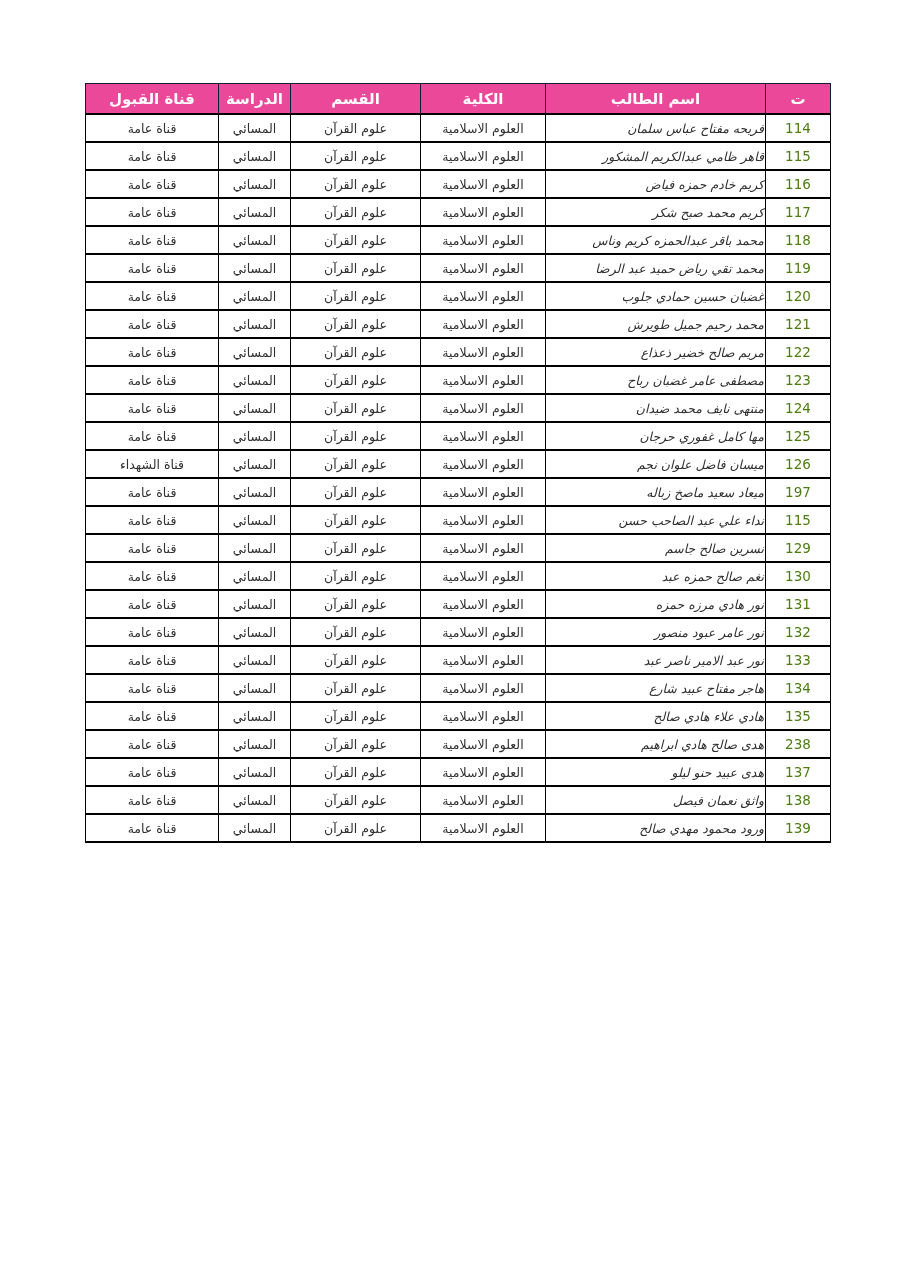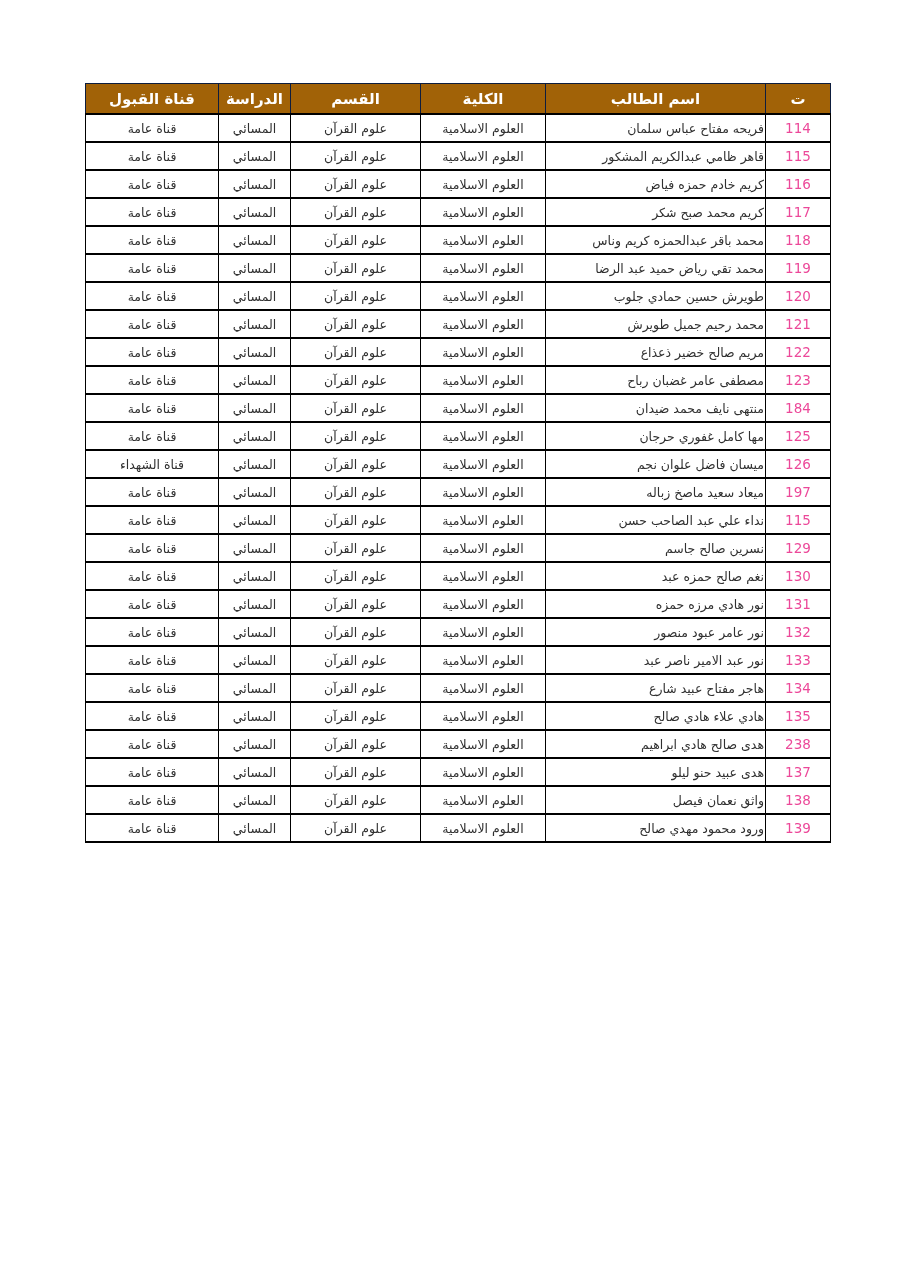--- a/index.html
+++ b/index.html
@@ -21,21 +21,21 @@
     top: 83px;
     width: 745px;
   }
   table.students {
     width: 745px;
     border-collapse: collapse;
     table-layout: fixed;
     direction: rtl;
   }
   table.students th {
-    background: #a16207;
+    background: #ec4899;
     color: #ffffff;
     font-weight: bold;
     font-size: 15px;
     height: 29px;
     text-align: center;
     vertical-align: middle;
     border: 1px solid #0d1d3e;
     border-bottom: 2px solid #000000;
     padding: 0 2px;
   }
@@ -48,26 +48,27 @@
     vertical-align: middle;
     border: 1px solid #000000;
     border-top-width: 2px;
     border-bottom-width: 2px;
     padding: 0 2px;
     white-space: nowrap;
     overflow: hidden;
   }
   table.students td.col-no {
     font-size: 13.5px;
-    color: #ec4899;
+    color: #4d7c0f;
   }
   table.students td.col-name {
     text-align: right;
     padding-right: 1px;
     padding-left: 6px;
+    font-style: italic;
   }
   
   col.c-no      { width: 65px; }
   col.c-name    { width: 220px; }
   col.c-college { width: 125px; }
   col.c-dept    { width: 130px; }
   col.c-study   { width: 72px; }
   col.c-channel { width: 133px; }
 </style>
 </head>
@@ -138,21 +139,21 @@
           <tr>
             <td class="col-no">119</td>
             <td class="col-name">محمد تقي رياض حميد عبد الرضا</td>
             <td class="col-college">العلوم الاسلامية</td>
             <td class="col-dept">علوم القرآن</td>
             <td class="col-study">المسائي</td>
             <td class="col-channel">قناة عامة</td>
           </tr>
           <tr>
             <td class="col-no">120</td>
-            <td class="col-name">طويرش حسين حمادي جلوب</td>
+            <td class="col-name">غضبان حسين حمادي جلوب</td>
             <td class="col-college">العلوم الاسلامية</td>
             <td class="col-dept">علوم القرآن</td>
             <td class="col-study">المسائي</td>
             <td class="col-channel">قناة عامة</td>
           </tr>
           <tr>
             <td class="col-no">121</td>
             <td class="col-name">محمد رحيم جميل طويرش</td>
             <td class="col-college">العلوم الاسلامية</td>
             <td class="col-dept">علوم القرآن</td>
@@ -169,21 +170,21 @@
           </tr>
           <tr>
             <td class="col-no">123</td>
             <td class="col-name">مصطفى عامر غضبان رباح</td>
             <td class="col-college">العلوم الاسلامية</td>
             <td class="col-dept">علوم القرآن</td>
             <td class="col-study">المسائي</td>
             <td class="col-channel">قناة عامة</td>
           </tr>
           <tr>
-            <td class="col-no">184</td>
+            <td class="col-no">124</td>
             <td class="col-name">منتهى نايف محمد ضيدان</td>
             <td class="col-college">العلوم الاسلامية</td>
             <td class="col-dept">علوم القرآن</td>
             <td class="col-study">المسائي</td>
             <td class="col-channel">قناة عامة</td>
           </tr>
           <tr>
             <td class="col-no">125</td>
             <td class="col-name">مها كامل غفوري حرجان</td>
             <td class="col-college">العلوم الاسلامية</td>

